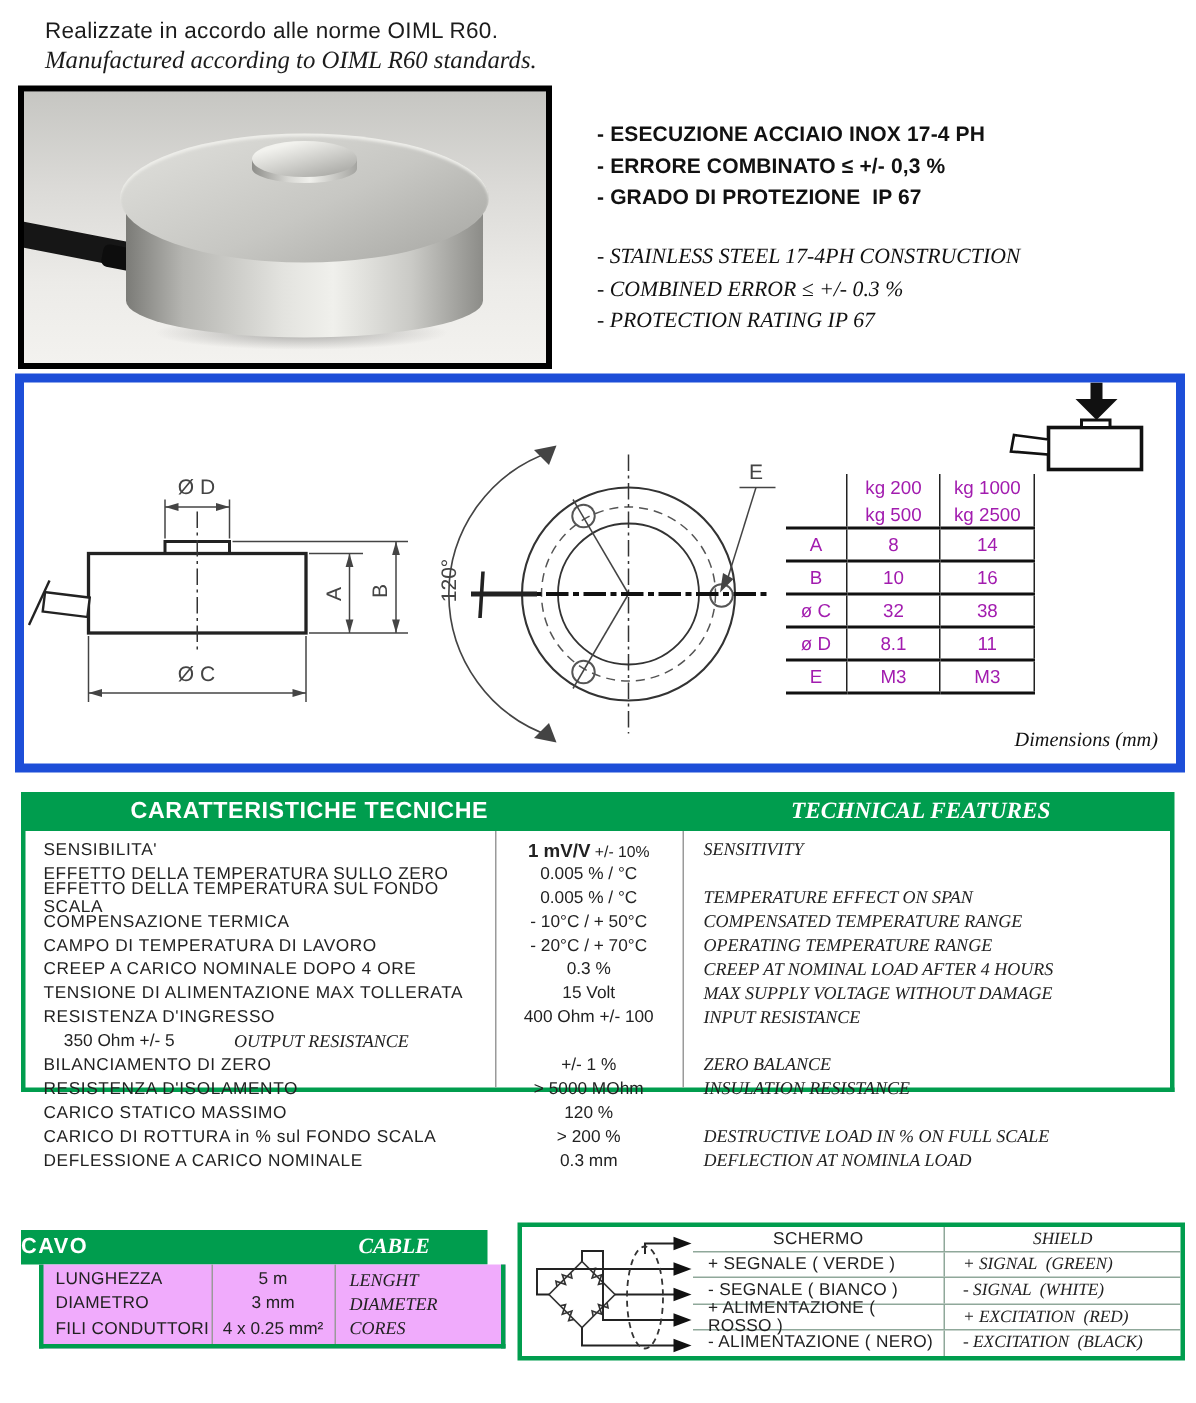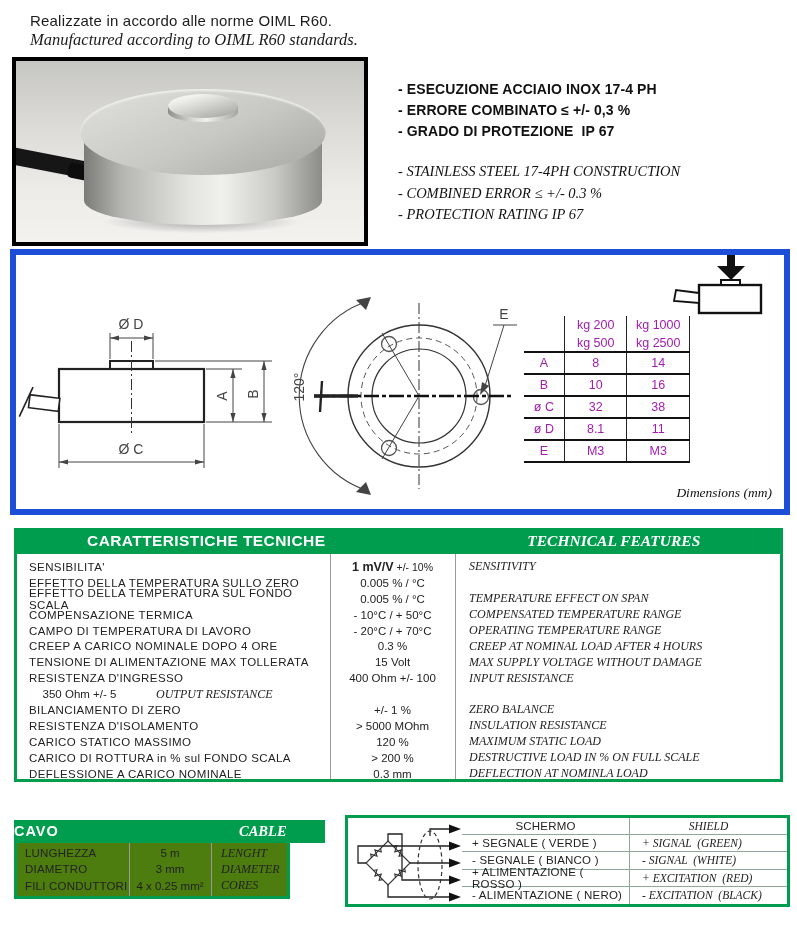--- a/index.html
+++ b/index.html
@@ -50,36 +50,36 @@
   .dim-table tr.body td{ border-top:2px solid #111; }
   .dim-table tr.last td{ border-bottom:2px solid #111; }
   .dim-table td.lbl{ width:40px; }
 
   
   .spec-hdr{ position:absolute; left:14px; top:528px; width:769px; height:26px; background:var(--green); }
   .spec-hdr .t-it{ position:absolute; left:0; top:4px; width:50%; text-align:center; color:#fff; font-weight:bold;
                    font-size:15.5px; letter-spacing:.4px; }
   .spec-hdr .t-en{ position:absolute; left:56%; top:4px; width:44%; text-align:center; color:#fff; font-weight:bold;
                    font-family:"Liberation Serif",serif; font-style:italic; font-size:15.5px; }
-  .spec-body{ position:absolute; left:14px; top:554px; width:769px; height:228px; background:#fff;
+  .spec-body{ position:absolute; left:14px; top:554px; width:769px; height:174px; background:#fff;
               border:3px solid var(--green); border-top:none; padding-top:5px; }
   .spec-div{ position:absolute; top:0; bottom:0; width:1px; background:#9a9a9a; }
   .spec-row{ display:flex; height:15.9px; align-items:center; }
   .spec-row .it{ width:313px; padding-left:12px; font-size:11.5px; color:#222; letter-spacing:.4px; white-space:pre-wrap; }
   .spec-row .val{ width:125px; text-align:center; font-size:11.5px; color:#222; }
   .spec-row .en{ flex:1; padding-left:14px; font-family:"Liberation Serif",serif; font-style:italic; font-size:12px; color:#222; }
   .vbold{ font-weight:bold; font-size:12.5px; }
   .vsmall{ font-size:10.5px; }
 
   
   .cavo-hdr{ position:absolute; left:14px; top:820px; width:311px; height:23px; background:var(--green); }
   .cavo-hdr .t-it{ position:absolute; left:0; top:3px; width:44%; text-align:left; color:#fff; font-weight:bold; font-size:14.5px; letter-spacing:1px; }
   .cavo-hdr .t-en{ position:absolute; left:60%; top:3px; width:40%; text-align:center; color:#fff; font-weight:bold;
                    font-family:"Liberation Serif",serif; font-style:italic; font-size:14.5px; }
-  .cavo-body{ position:absolute; left:14px; top:843px; width:276px; height:56px; background:#4d7c0f;
+  .cavo-body{ position:absolute; left:26px; top:843px; width:311px; height:56px; background:#f0abfc;
               border:3px solid var(--green); border-top:none; padding-top:2px; }
   .cavo-row{ display:flex; height:16.3px; align-items:center; }
   .cavo-row .it{ width:112px; padding-left:8px; font-size:11.5px; color:#222; letter-spacing:.2px; }
   .cavo-row .val{ width:82px; text-align:center; font-size:11.5px; color:#222; }
   .cavo-row .en{ flex:1; padding-left:10px; font-family:"Liberation Serif",serif; font-style:italic; font-size:12px; color:#222; }
   .cavo-div{ position:absolute; top:0; bottom:0; width:1px; background:#9a9a9a; }
 
   
   .wire-box{ position:absolute; left:345px; top:815px; width:445px; height:92px; background:#fff; border:3px solid var(--green); }
   .wire-svg{ position:absolute; left:2px; top:2px; }
@@ -291,21 +291,20 @@
         <span class="en">ZERO BALANCE</span>
       </div>
     <div class="spec-row">
         <span class="it">RESISTENZA D'ISOLAMENTO</span>
         <span class="val">&gt; 5000 MOhm</span>
         <span class="en">INSULATION RESISTANCE</span>
       </div>
     <div class="spec-row">
         <span class="it">CARICO STATICO MASSIMO</span>
         <span class="val">120 %</span>
-        <span class="en">MAXIMUM STATIC LOAD</span>
       </div>
     <div class="spec-row">
         <span class="it">CARICO DI ROTTURA in % sul FONDO SCALA</span>
         <span class="val">&gt; 200 %</span>
         <span class="en">DESTRUCTIVE LOAD IN % ON FULL SCALE</span>
       </div>
     <div class="spec-row">
         <span class="it">DEFLESSIONE A CARICO NOMINALE</span>
         <span class="val">0.3 mm</span>
         <span class="en">DEFLECTION AT NOMINLA LOAD</span>

